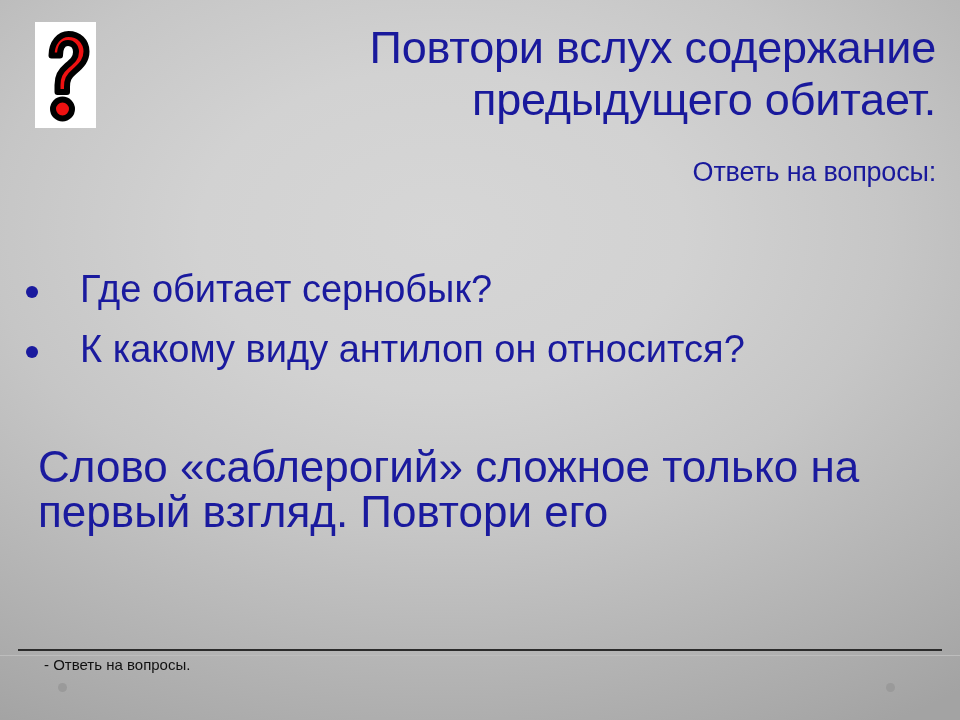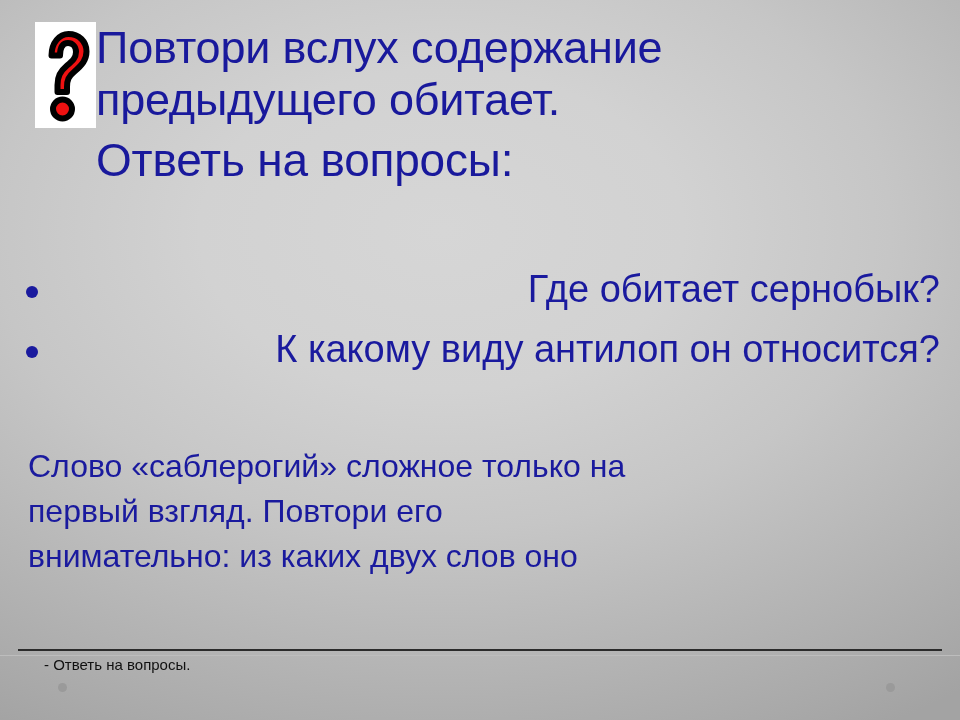--- a/index.html
+++ b/index.html
@@ -37,73 +37,72 @@
     width: 61px;
     height: 106px;
   }
 
   
   #title-block {
     position: absolute;
     left: 96px;
     top: 22px;
     width: 840px;
-    text-align: left;
+    text-align: right;
     color: #19199c;
   }
   .title-line {
     font-size: 45px;
     line-height: 52px;
     font-weight: normal;
     letter-spacing: -0.2px;
     white-space: nowrap;
   }
   .title-line.l3 {
-    font-size: 46px;
+    font-size: 27px;
     line-height: 50px;
-    margin-top: 9px;
+    margin-top: 21px;
   }
 
   
   #bullet-list {
     position: absolute;
     left: 0px;
     top: 266px;
     width: 940px;
     margin: 0;
     padding: 0;
     list-style: none;
     color: #1a1a9e;
   }
   .bullet-item {
     position: relative;
     padding-left: 80px;
     font-size: 38px;
     line-height: 47px;
     margin-bottom: 13px;
-    text-align: right;
   }
   .bullet-dot {
     position: absolute;
     left: 26px;
     top: 20px;
     width: 12px;
     height: 12px;
     border-radius: 50%;
     background: #1a1a9e;
   }
 
   
   #para-block {
     position: absolute;
-    left: 28px;
+    left: 38px;
     top: 444px;
     width: 905px;
     color: #1a1a9e;
-    font-size: 32px;
+    font-size: 44px;
     line-height: 45px;
   }
   .para-line { white-space: nowrap; }
 
   
   #footer-rule {
     position: absolute;
     left: 18px;
     top: 649px;
     width: 924px;
@@ -165,21 +164,20 @@
     </li>
     <li class="bullet-item">
       <span class="bullet-dot"></span>
       <span>К какому виду антилоп он относится?</span>
     </li>
   </ul>
 
   <div id="para-block">
     <div class="para-line">Слово «саблерогий» сложное только на</div>
     <div class="para-line">первый взгляд. Повтори его</div>
-    <div class="para-line">внимательно: из каких двух слов оно</div>
   </div>
 
   <div id="footer-rule"></div>
   <div id="footer-rule-2"></div>
   <div id="footer-note">- Ответь на вопросы.</div>
   <div class="deco-dot" id="deco-dot-left"></div>
   <div class="deco-dot" id="deco-dot-right"></div>
 
 </div>
 

